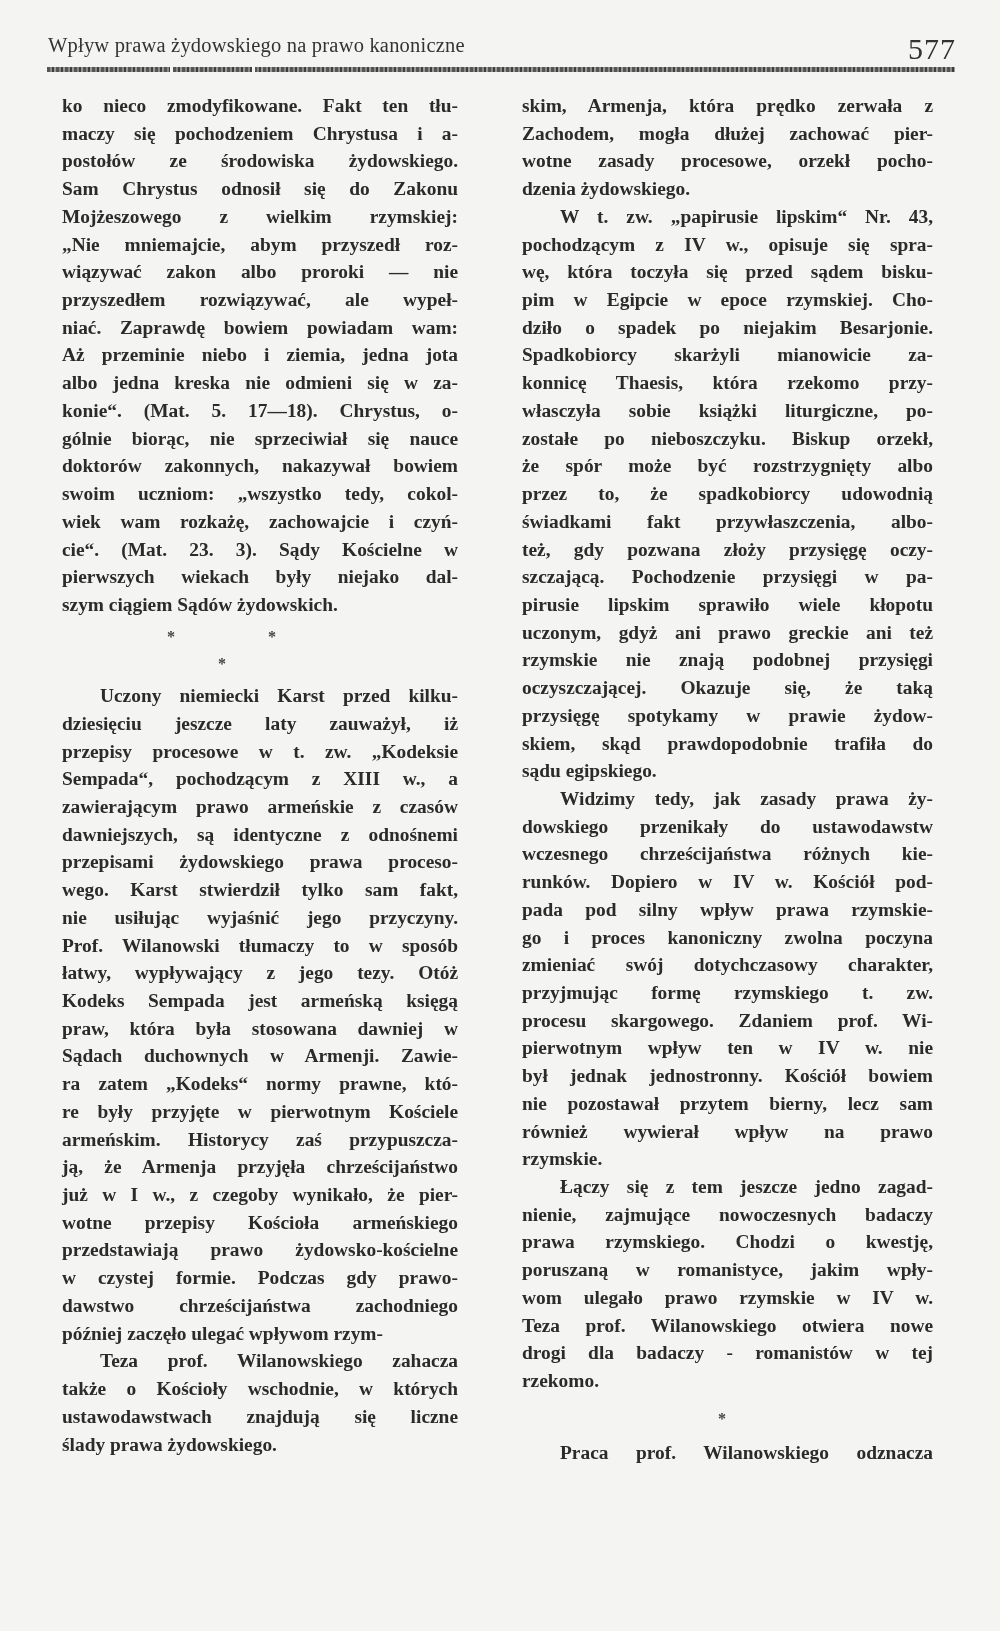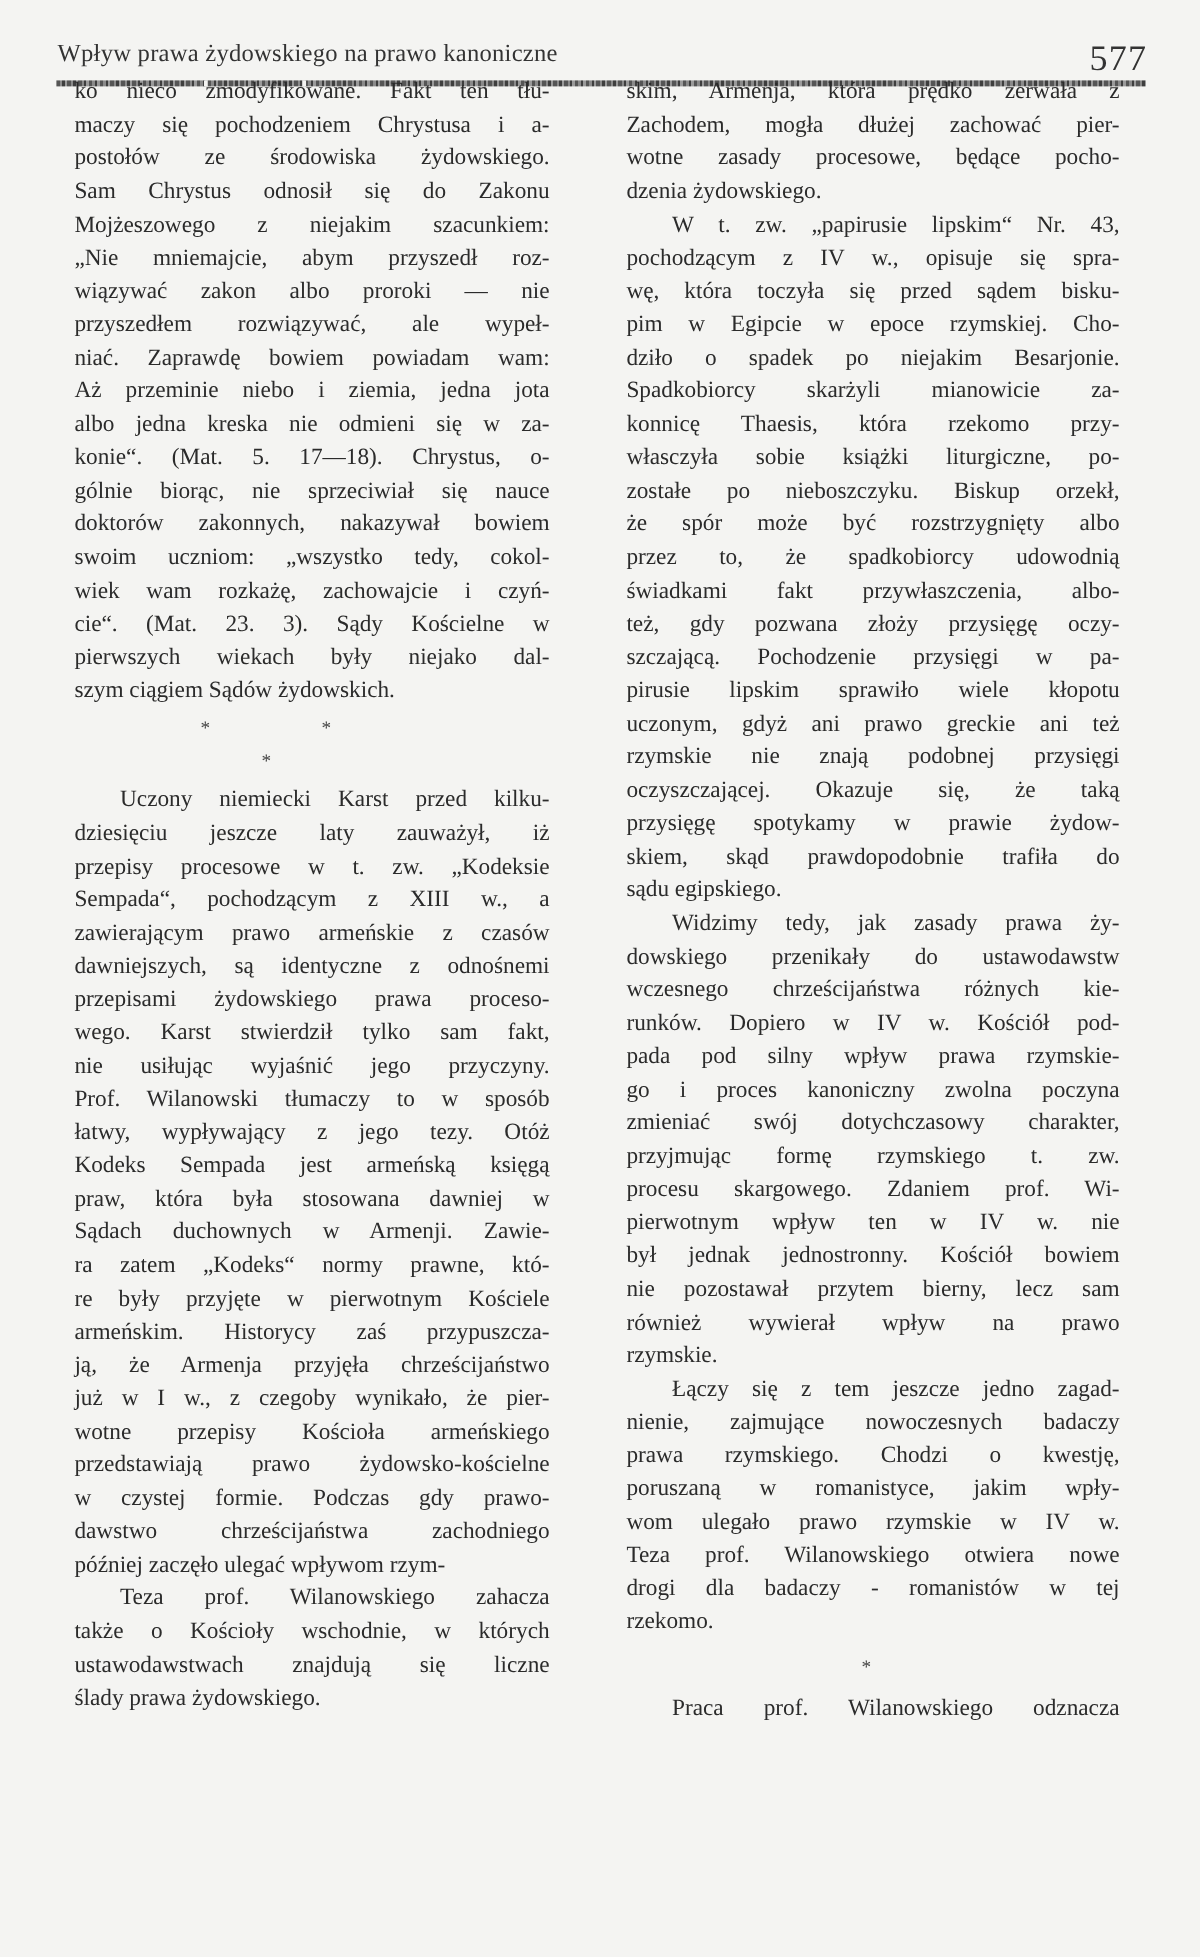--- a/index.html
+++ b/index.html
@@ -24,23 +24,24 @@
   }
   .head-rule {
     position: absolute; left: 47px; top: 67px; width: 908px; height: 5px;
     background:
       repeating-linear-gradient(90deg, #555 0 3px, #8a8a8a 3px 5px, #3e3e3e 5px 7px, #9a9a9a 7px 9px);
   }
   .head-rule-gap {
     position: absolute; top: 67px; width: 3px; height: 5px; background: #f4f4f2;
   }
   .column {
-    position: absolute; top: 63px;
+    position: absolute; top: 92px;
     font-size: 19.4px; line-height: 27.72px;
     text-align: justify;
+    font-weight: bold;
   }
   .col-left { left: 62px; width: 396px; }
   .col-right { left: 522px; width: 411px; }
   .line {
     display: block; height: 27.72px; white-space: nowrap;
     text-align-last: justify; text-align: justify;
     overflow: visible;
   }
   .line.last { text-align-last: left; }
   .line.indent { padding-left: 38px; }
@@ -59,21 +60,21 @@
 <div class="head-rule"></div>
 <div class="head-rule-gap" style="left:170px"></div>
 <div class="head-rule-gap" style="left:252px"></div>
 
 <div class="column col-left">
   <div>
       <span class="line">ko nieco zmodyfikowane. Fakt ten tłu-</span>
       <span class="line">maczy się pochodzeniem Chrystusa i a-</span>
       <span class="line">postołów ze środowiska żydowskiego.</span>
       <span class="line">Sam Chrystus odnosił się do Zakonu</span>
-      <span class="line">Mojżeszowego z niejakim szacunkiem:</span>
+      <span class="line">Mojżeszowego z wielkim rzymskiej:</span>
       <span class="line">„Nie mniemajcie, abym przyszedł roz-</span>
       <span class="line">wiązywać zakon albo proroki — nie</span>
       <span class="line">przyszedłem rozwiązywać, ale wypeł-</span>
       <span class="line">niać. Zaprawdę bowiem powiadam wam:</span>
       <span class="line">Aż przeminie niebo i ziemia, jedna jota</span>
       <span class="line">albo jedna kreska nie odmieni się w za-</span>
       <span class="line">konie“. (Mat. 5. 17—18). Chrystus, o-</span>
       <span class="line">gólnie biorąc, nie sprzeciwiał się nauce</span>
       <span class="line">doktorów zakonnych, nakazywał bowiem</span>
       <span class="line">swoim uczniom: „wszystko tedy, cokol-</span>
@@ -121,21 +122,21 @@
       <span class="line">także o Kościoły wschodnie, w których</span>
       <span class="line">ustawodawstwach znajdują się liczne</span>
       <span class="line last">ślady prawa żydowskiego.</span>
     </div>
 </div>
 
 <div class="column col-right">
   <div>
       <span class="line">skim, Armenja, która prędko zerwała z</span>
       <span class="line">Zachodem, mogła dłużej zachować pier-</span>
-      <span class="line">wotne zasady procesowe, będące pocho-</span>
+      <span class="line">wotne zasady procesowe, orzekł pocho-</span>
       <span class="line last">dzenia żydowskiego.</span>
     </div>
   <div>
       <span class="line indent">W t. zw. „papirusie lipskim“ Nr. 43,</span>
       <span class="line">pochodzącym z IV w., opisuje się spra-</span>
       <span class="line">wę, która toczyła się przed sądem bisku-</span>
       <span class="line">pim w Egipcie w epoce rzymskiej. Cho-</span>
       <span class="line">dziło o spadek po niejakim Besarjonie.</span>
       <span class="line">Spadkobiorcy skarżyli mianowicie za-</span>
       <span class="line">konnicę Thaesis, która rzekomo przy-</span>

